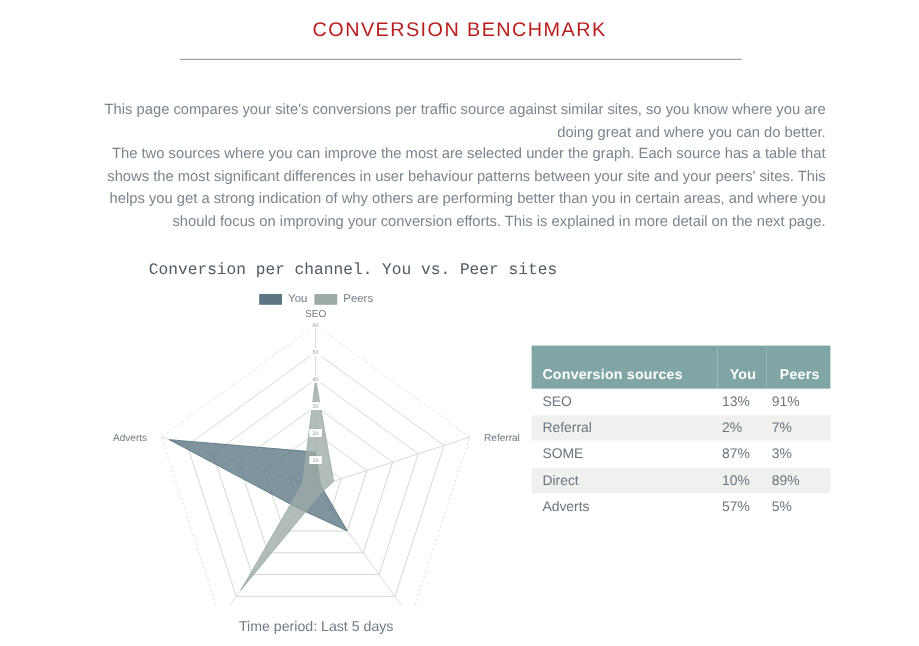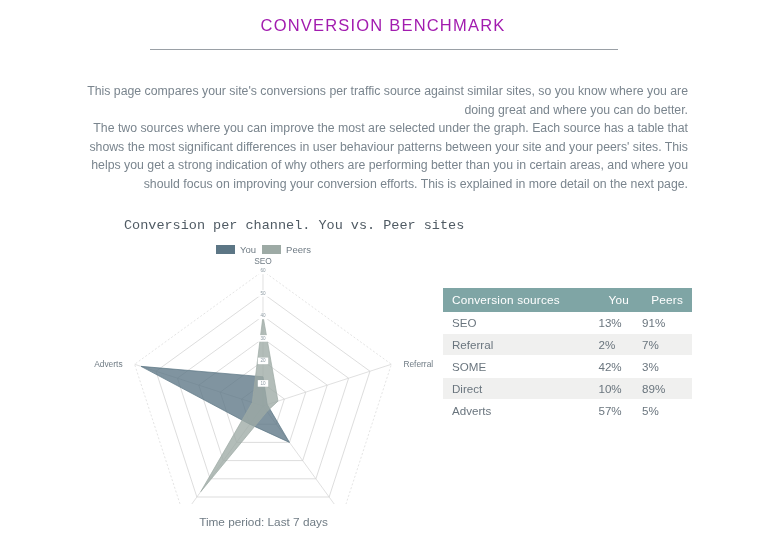--- a/index.html
+++ b/index.html
@@ -18,21 +18,21 @@
 
   
   .page-title {
     position: absolute;
     left: 0;
     top: 16px;
     width: 766px;
     text-align: center;
     font-size: 16.5px;
     letter-spacing: 1.2px;
-    color: #a21caf;
+    color: #b91c1c;
     font-weight: 400;
   }
   .title-rule {
     position: absolute;
     left: 150px;
     top: 49px;
     width: 468px;
     height: 1px;
     background: #9aa0a6;
   }
@@ -110,22 +110,22 @@
     position: absolute;
     left: 443px;
     top: 288px;
     width: 249px;
     border-collapse: collapse;
     font-size: 11.6px;
   }
   .data-table th {
     background: #7fa5a5;
     color: #ffffff;
-    font-weight: 400;
-    padding: 5px 9px 5px 9px;
+    font-weight: 700;
+    padding: 17px 9px 5px 9px;
     text-align: left;
     font-size: 11.8px;
     letter-spacing: .2px;
   }
   .data-table th.num {
     text-align: right;
     padding-left: 4px;
     padding-right: 9px;
   }
   .data-table td {
@@ -204,21 +204,21 @@
         <rect x="171.8" y="13.6" width="10.4" height="6.6" class="tick-box"></rect>
         <text x="177" y="18.4" class="tick-label" text-anchor="middle">60</text>
         <text x="177" y="10" class="axis-label" text-anchor="middle">SEO</text>
         <text x="317.3926296998457" y="113.28270575938211" class="axis-label" text-anchor="start">Referral</text>
         <text x="262.3510090594839" y="273.2172942406179" class="axis-label" text-anchor="start">SOME</text>
         <text x="91.64899094051614" y="273.2172942406179" class="axis-label" text-anchor="end">Direct</text>
         <text x="36.60737030015426" y="113.28270575938211" class="axis-label" text-anchor="end">Adverts</text>
       </svg>
   </div>
 
-  <div class="time-period">Time period: Last 7 days</div>
+  <div class="time-period">Time period: Last 5 days</div>
 </div>
 
 <table class="data-table">
   <thead>
     <tr>
       <th>Conversion sources</th>
       <th class="num">You</th>
       <th class="num">Peers</th>
     </tr>
   </thead>
@@ -228,21 +228,21 @@
         <td class="num">13%</td>
         <td class="num">91%</td>
       </tr>
       <tr>
         <td>Referral</td>
         <td class="num">2%</td>
         <td class="num">7%</td>
       </tr>
       <tr>
         <td>SOME</td>
-        <td class="num">42%</td>
+        <td class="num">87%</td>
         <td class="num">3%</td>
       </tr>
       <tr>
         <td>Direct</td>
         <td class="num">10%</td>
         <td class="num">89%</td>
       </tr>
       <tr>
         <td>Adverts</td>
         <td class="num">57%</td>

